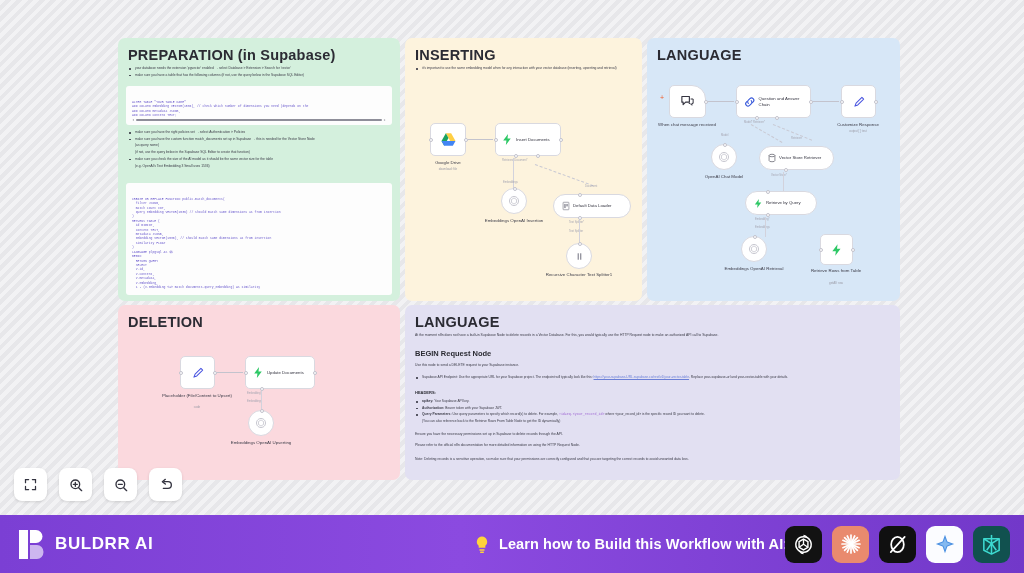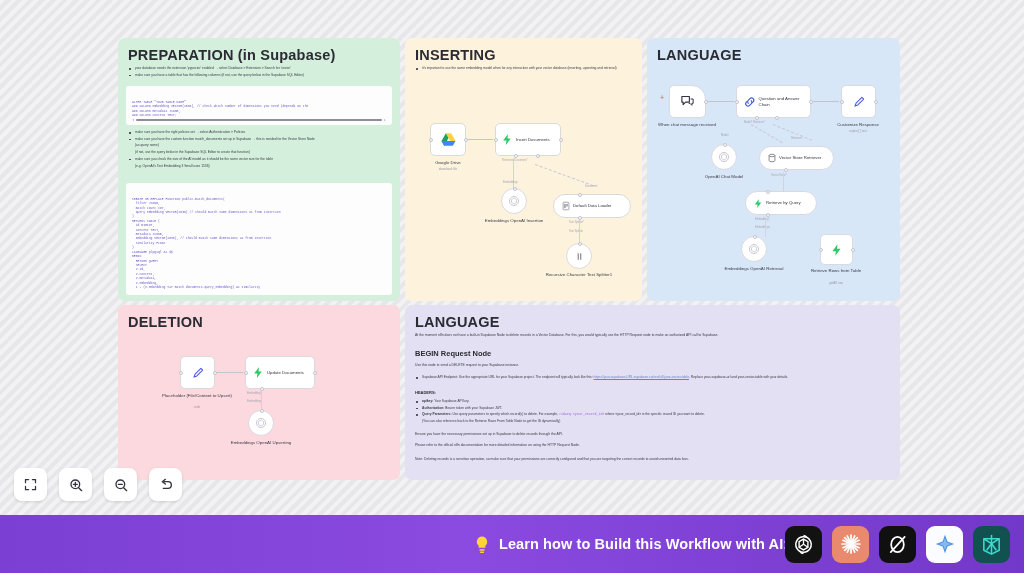--- a/index.html
+++ b/index.html
@@ -446,20 +446,28 @@
     <div class="tbtn">
       <svg width="16" height="16" viewBox="0 0 24 24">
         <path d="M9 7 H15 a5 5 0 0 1 0 10 H8" fill="none" stroke="#33333f" stroke-width="2" stroke-linecap="round"></path>
         <path d="M11 3.5 L6.5 7 L11 10.5" fill="none" stroke="#33333f" stroke-width="2" stroke-linecap="round" stroke-linejoin="round"></path>
       </svg>
     </div>
   </div>
 </div>
 
 <div class="footer">
+  <div class="brand">
+    <svg width="27" height="29" viewBox="0 0 27 29">
+      <rect x="0" y="0" width="9" height="29" fill="#ffffff"></rect>
+      <path d="M11 0 h6 a6 6 0 0 1 0 13 h-6 z" fill="#ffffff"></path>
+      <path d="M11 15 h7 a6.5 7 0 0 1 0 14 h-7 z" fill="#ffffff" opacity="0.62"></path>
+    </svg>
+    <span class="brand-name">BULDRR AI</span>
+  </div>
 
   <div class="cta">
     <svg width="16" height="19" viewBox="0 0 24 28">
       <path d="M12 2 a8 8 0 0 1 5 14 v3 H7 v-3 A8 8 0 0 1 12 2 z" fill="#ffd43b"></path>
       <rect x="8" y="21" width="8" height="2.4" rx="1" fill="#ffd43b"></rect>
       <rect x="9" y="24.6" width="6" height="2.2" rx="1" fill="#ffd43b"></rect>
     </svg>
     <span class="cta-text">Learn how to Build this Workflow with AI:</span>
   </div>
 

